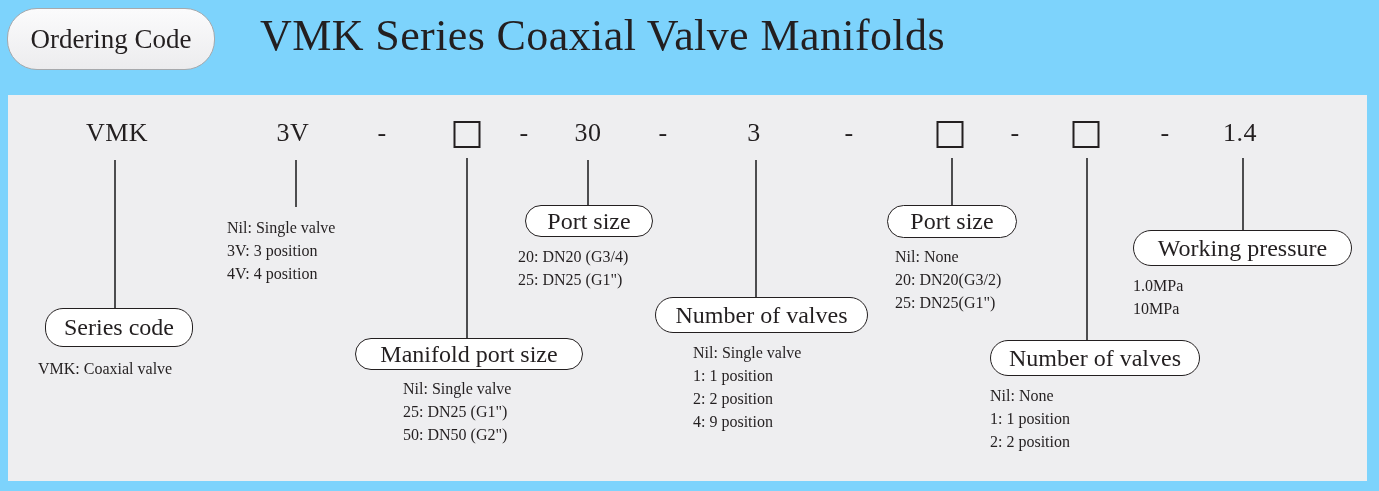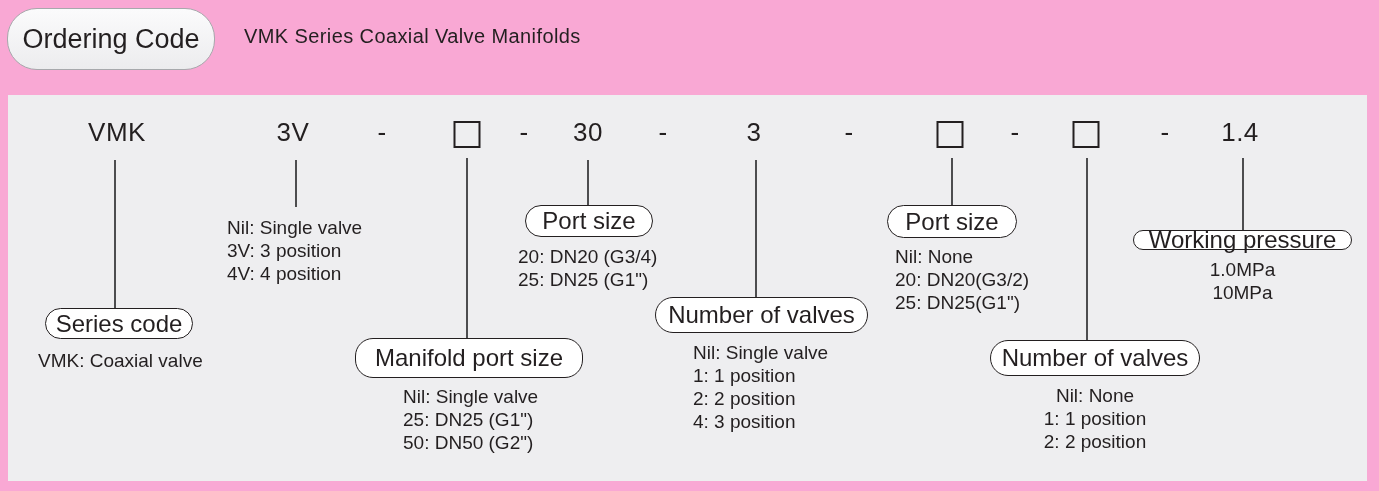--- a/index.html
+++ b/index.html
@@ -1,39 +1,39 @@
 <!DOCTYPE html>
 <html><head>
 <meta charset="utf-8">
 <style>
   html,body{margin:0;padding:0;background:#ffffff;}
-  .page{position:relative;width:1379px;height:491px;background:#f9a8d4;overflow:hidden;
-        font-family:Liberation Sans, sans-serif;color:#231f20;}
+  .page{position:relative;width:1379px;height:491px;background:#7dd3fc;overflow:hidden;
+        font-family:Liberation Serif, serif;color:#231f20;}
   
   .badge{position:absolute;left:7px;top:8px;width:206px;height:60px;border:1px solid #a7a9ac;
          border-radius:30px;background:linear-gradient(180deg,#fbfbfc 0%,#ececee 100%);
          display:flex;align-items:center;justify-content:center;font-size:27px;}
-  .title{position:absolute;left:244px;top:20px;margin:0;font-size:20px;font-weight:400;
+  .title{position:absolute;left:260px;top:20px;margin:0;font-size:44px;font-weight:400;
          letter-spacing:0.4px;line-height:32px;}
   
   .panel{position:absolute;left:8px;top:95px;width:1359px;height:386px;background:#eeeef0;}
   
   .tok{position:absolute;top:116px;transform:translateX(-50%);font-size:26px;line-height:33px;
        letter-spacing:0.5px;white-space:nowrap;}
   .codebox{position:absolute;top:121px;width:27px;height:27px;box-sizing:border-box;
            border:2px solid #231f20;transform:translateX(-50%);}
   
   .connector{position:absolute;width:2px;background:#4d4d4f;}
   
   .group{position:absolute;}
   .bubble{display:flex;align-items:center;justify-content:center;background:#ffffff;
           border:1.5px solid #231f20;border-radius:18px;font-size:24px;box-sizing:border-box;
           white-space:nowrap;}
-  .items{font-size:19px;line-height:23px;white-space:pre;}
-  .items.center{text-align:center;}
+  .items{font-size:16px;line-height:23px;white-space:pre;}
+  .items.center{text-align:left;}
   .items div{height:23px;}
 </style>
 </head>
 <body>
 
 <div class="page">
 
   <div class="badge">
     <span>Ordering Code</span>
   </div>
@@ -59,65 +59,65 @@
   <div class="connector" style="left:114px;top:160px;height:148px"></div>
   <div class="connector" style="left:295px;top:160px;height:47px"></div>
   <div class="connector" style="left:466px;top:158px;height:180px"></div>
   <div class="connector" style="left:587px;top:160px;height:45px"></div>
   <div class="connector" style="left:755px;top:160px;height:137px"></div>
   <div class="connector" style="left:951px;top:158px;height:47px"></div>
   <div class="connector" style="left:1086px;top:158px;height:182px"></div>
   <div class="connector" style="left:1242px;top:158px;height:72px"></div>
 
   <section class="group" style="left:45px;top:308px">
-    <div class="bubble" style="width:148px;height:31px">
+    <div class="bubble" style="width:148px;height:39px">
       <span>Series code</span>
     </div>
     <div class="items" style="margin-left:-7px;margin-top:10px"><div>VMK: Coaxial valve</div></div>
   </section>
 
   <section class="group" style="left:228px;top:207px">
     <div class="items" style="margin-left:-1px;margin-top:9px"><div>Nil: Single valve</div><div>3V: 3 position</div><div>4V: 4 position</div></div>
   </section>
 
   <section class="group" style="left:355px;top:338px">
-    <div class="bubble" style="width:228px;height:40px">
+    <div class="bubble" style="width:228px;height:32px">
       <span>Manifold port size</span>
     </div>
     <div class="items" style="margin-left:48px;margin-top:7px"><div>Nil: Single valve</div><div>25: DN25 (G1")</div><div>50: DN50 (G2")</div></div>
   </section>
 
   <section class="group" style="left:525px;top:205px">
     <div class="bubble" style="width:128px;height:32px">
       <span>Port size</span>
     </div>
     <div class="items" style="margin-left:-7px;margin-top:8px"><div>20: DN20 (G3/4)</div><div>25: DN25 (G1")</div></div>
   </section>
 
   <section class="group" style="left:655px;top:297px">
     <div class="bubble" style="width:213px;height:36px">
       <span>Number of valves</span>
     </div>
-    <div class="items" style="margin-left:38px;margin-top:8px"><div>Nil: Single valve</div><div>1: 1 position</div><div>2: 2 position</div><div>4: 3 position</div></div>
+    <div class="items" style="margin-left:38px;margin-top:8px"><div>Nil: Single valve</div><div>1: 1 position</div><div>2: 2 position</div><div>4: 9 position</div></div>
   </section>
 
   <section class="group" style="left:887px;top:205px">
     <div class="bubble" style="width:130px;height:33px">
       <span>Port size</span>
     </div>
     <div class="items" style="margin-left:8px;margin-top:7px"><div>Nil: None</div><div>20: DN20(G3/2)</div><div>25: DN25(G1")</div></div>
   </section>
 
   <section class="group" style="left:990px;top:340px">
     <div class="bubble" style="width:210px;height:36px">
       <span>Number of valves</span>
     </div>
     <div class="items center" style="width:210px;margin-top:8px"><div>Nil: None</div><div>1: 1 position</div><div>2: 2 position</div></div>
   </section>
 
   <section class="group" style="left:1133px;top:230px">
-    <div class="bubble" style="width:219px;height:20px">
+    <div class="bubble" style="width:219px;height:36px">
       <span>Working pressure</span>
     </div>
     <div class="items center" style="width:219px;margin-top:8px"><div>1.0MPa</div><div>10MPa</div></div>
   </section>
 
 </div>
 
 </body></html>

